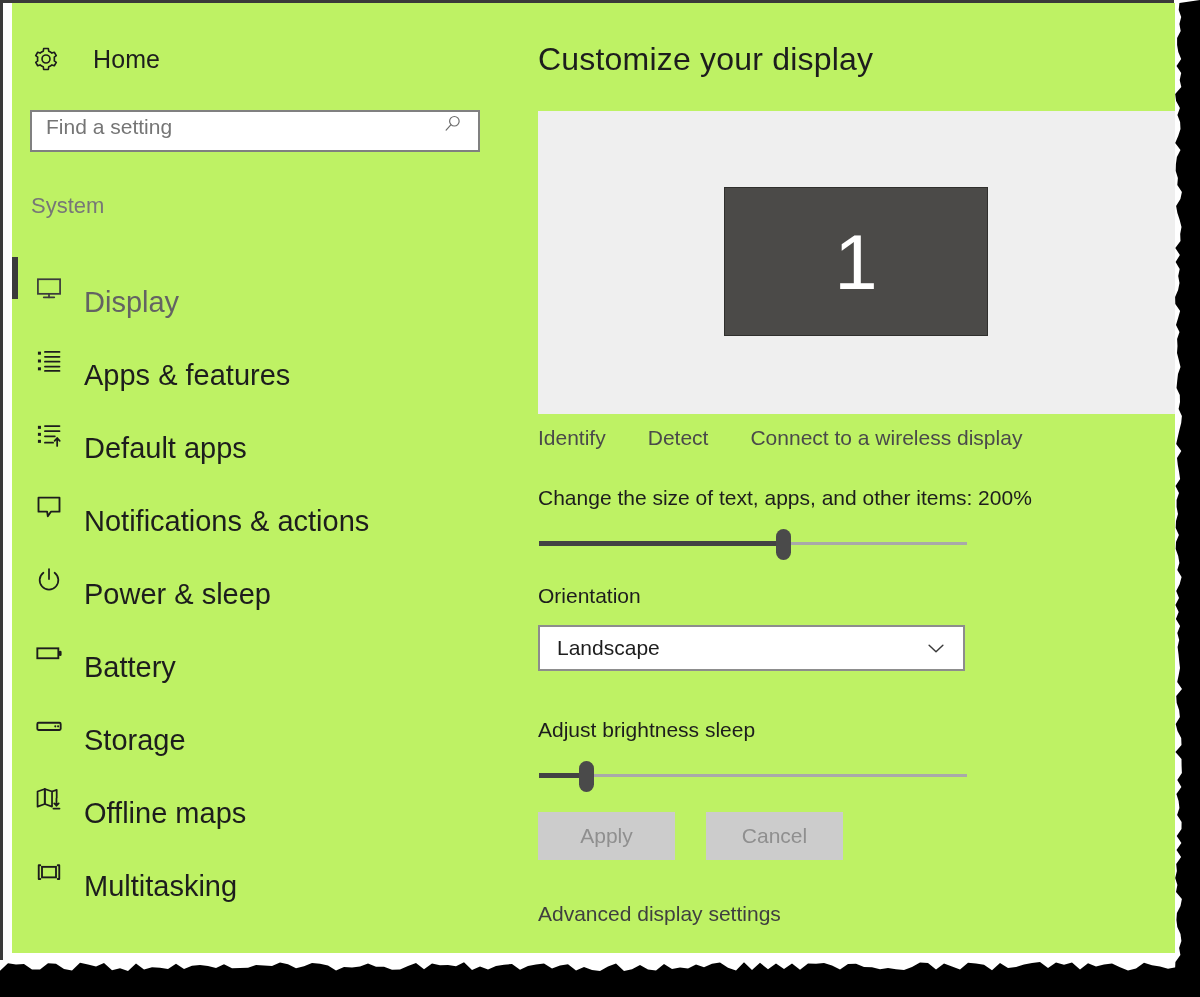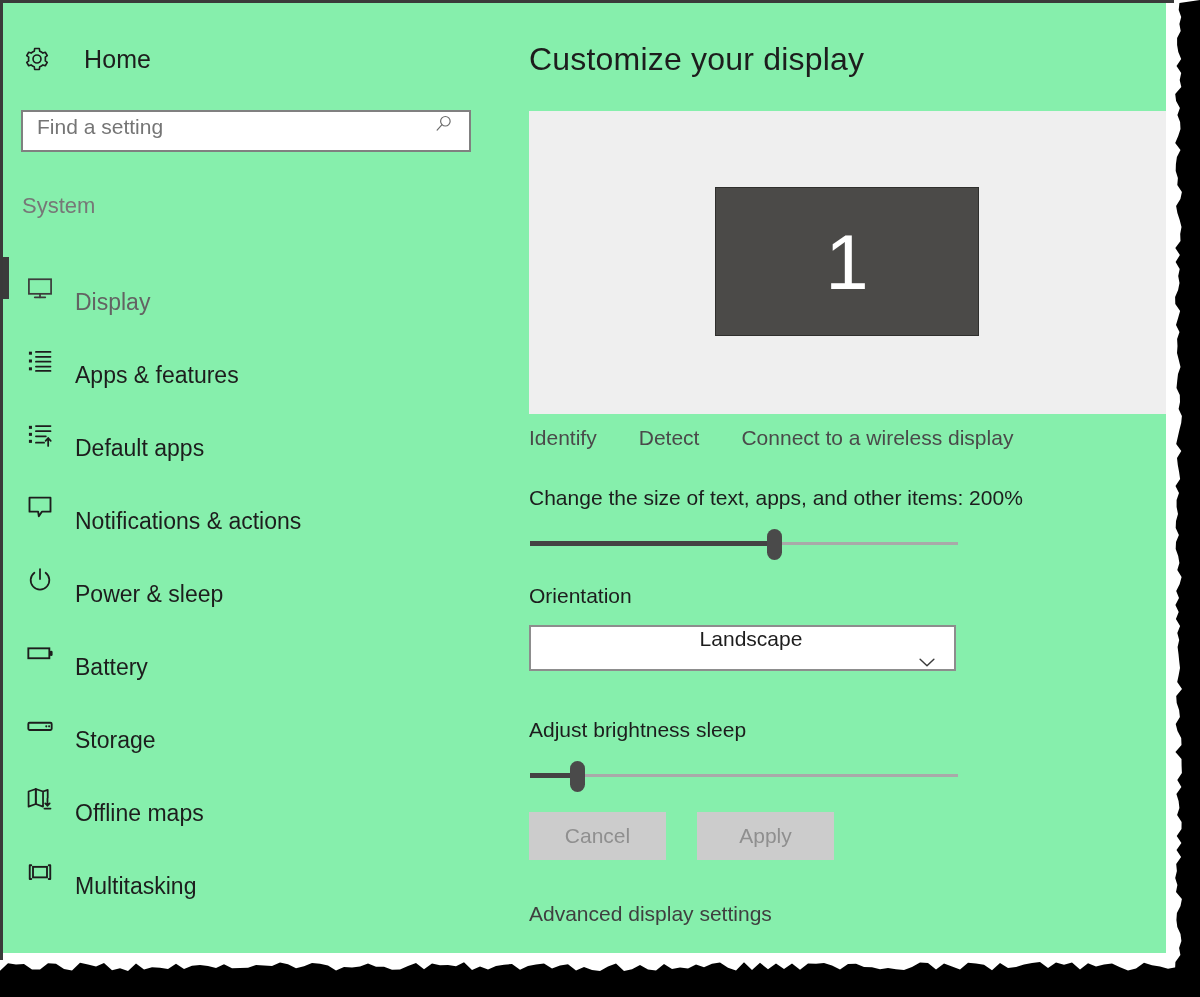--- a/index.html
+++ b/index.html
@@ -52,25 +52,25 @@
     left: 0;
     top: 952px;
     width: 1200px;
     height: 45px;
     overflow: hidden;
   }
 
   
   #app {
     position: absolute;
-    left: 3px;
+    left: 12px;
     top: 3px;
     width: 1163px;
     height: 950px;
-    background: #86efac;
+    background: #bef264;
   }
 
   
   #sidebar {
     position: absolute;
     left: 0; top: 0;
     width: 505px;
     height: 950px;
   }
   .home-row {
@@ -159,21 +159,21 @@
     width: 34px;
     height: 34px;
     margin-left: 20px;
     display: flex;
     align-items: center;
     justify-content: center;
     flex: none;
   }
   .nav-label {
     margin-left: 18px;
-    font-size: 23px;
+    font-size: 29px;
     color: #1d1d1d;
     white-space: nowrap;
     margin-top: 30px;
   }
   .nav-item.selected .nav-label { color: #636363; }
 
   
   #main {
     position: absolute;
     left: 505px;
@@ -285,21 +285,20 @@
     left: 21px;
     top: 622px;
     width: 427px;
     height: 46px;
     border: 2px solid #8d8d8d;
     background: #ffffff;
     box-sizing: border-box;
     display: flex;
     align-items: center;
     cursor: pointer;
-    flex-direction: column;
   }
   .dropdown-value {
     margin-left: 17px;
     font-size: 21px;
     color: #1d1d1d;
   }
   .dropdown-chevron {
     margin-left: auto;
     margin-right: 16px;
     width: 22px; height: 22px;
@@ -536,22 +535,22 @@
 
       <div class="brightness-label">Adjust brightness sleep</div>
 
       <div class="slider" id="brightness-slider">
         <div class="track"></div>
         <div class="fill" style="width:11%"></div>
         <div class="thumb" style="left:11%"></div>
       </div>
 
       <div class="btn-row">
+        <button class="btn" disabled="">Apply</button>
         <button class="btn" disabled="">Cancel</button>
-        <button class="btn" disabled="">Apply</button>
       </div>
 
       <div class="advanced-link">Advanced display settings</div>
 
     </div>
   </div>
 
   <div class="torn-right">
     <svg width="34" height="997" viewBox="0 0 34 997" preserveAspectRatio="none">
       <path id="tr" fill="#000000" d="M34,0 L34,997 L9.7,997 L14.8,990 L15.6,983 L9.3,976 L9.1,969 L9.4,962 L14.4,955 L13.1,948 L15.4,941 L14.5,934 L11.3,927 L10.4,920 L10.9,913 L14.5,906 L15.9,899 L10.0,892 L11.4,885 L9.2,878 L10.9,871 L10.2,864 L15.1,857 L10.5,850 L15.4,843 L10.7,836 L15.5,829 L15.6,822 L11.1,815 L13.4,808 L12.6,801 L10.4,794 L15.4,787 L11.3,780 L15.9,773 L15.6,766 L15.5,759 L9.4,752 L15.5,745 L15.2,738 L11.5,731 L9.7,724 L13.9,717 L13.1,710 L10.7,703 L10.2,696 L16.0,689 L11.2,682 L12.7,675 L14.0,668 L13.2,661 L12.5,654 L11.6,647 L13.2,640 L11.3,633 L14.1,626 L9.9,619 L12.7,612 L9.4,605 L13.0,598 L10.2,591 L13.7,584 L15.6,577 L11.3,570 L13.4,563 L12.2,556 L9.7,549 L10.0,542 L12.9,535 L9.7,528 L10.0,521 L12.0,514 L10.6,507 L10.6,500 L13.0,493 L9.5,486 L14.1,479 L13.1,472 L11.8,465 L11.0,458 L15.3,451 L10.2,444 L11.8,437 L13.4,430 L15.2,423 L15.9,416 L12.6,409 L14.0,402 L13.8,395 L10.5,388 L11.2,381 L12.0,374 L14.5,367 L12.8,360 L11.0,353 L11.5,346 L11.1,339 L13.5,332 L10.0,325 L12.1,318 L14.1,311 L9.3,304 L9.1,297 L12.1,290 L13.5,283 L12.2,276 L13.7,269 L9.6,262 L13.9,255 L9.3,248 L14.5,241 L14.2,234 L15.5,227 L13.7,220 L11.4,213 L10.1,206 L14.4,199 L15.9,192 L11.3,185 L11.9,178 L9.7,171 L9.9,164 L10.9,157 L14.5,150 L9.2,143 L12.2,136 L14.5,129 L14.1,122 L11.4,115 L13.9,108 L10.1,101 L9.2,94 L15.3,87 L13.7,80 L15.2,73 L10.5,66 L15.2,59 L12.3,52 L11.1,45 L11.1,38 L14.7,31 L13.4,24 L15.2,17 L12.7,10 L13.4,3 Z"></path>

